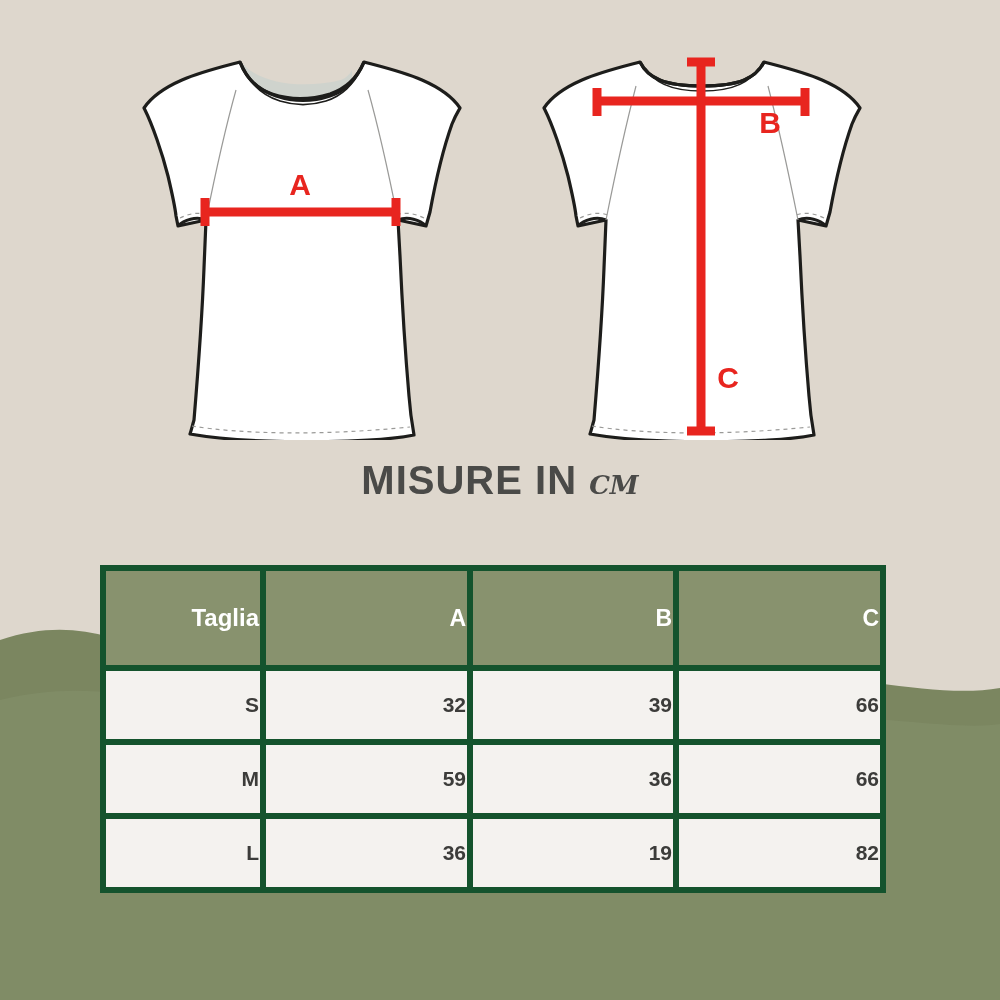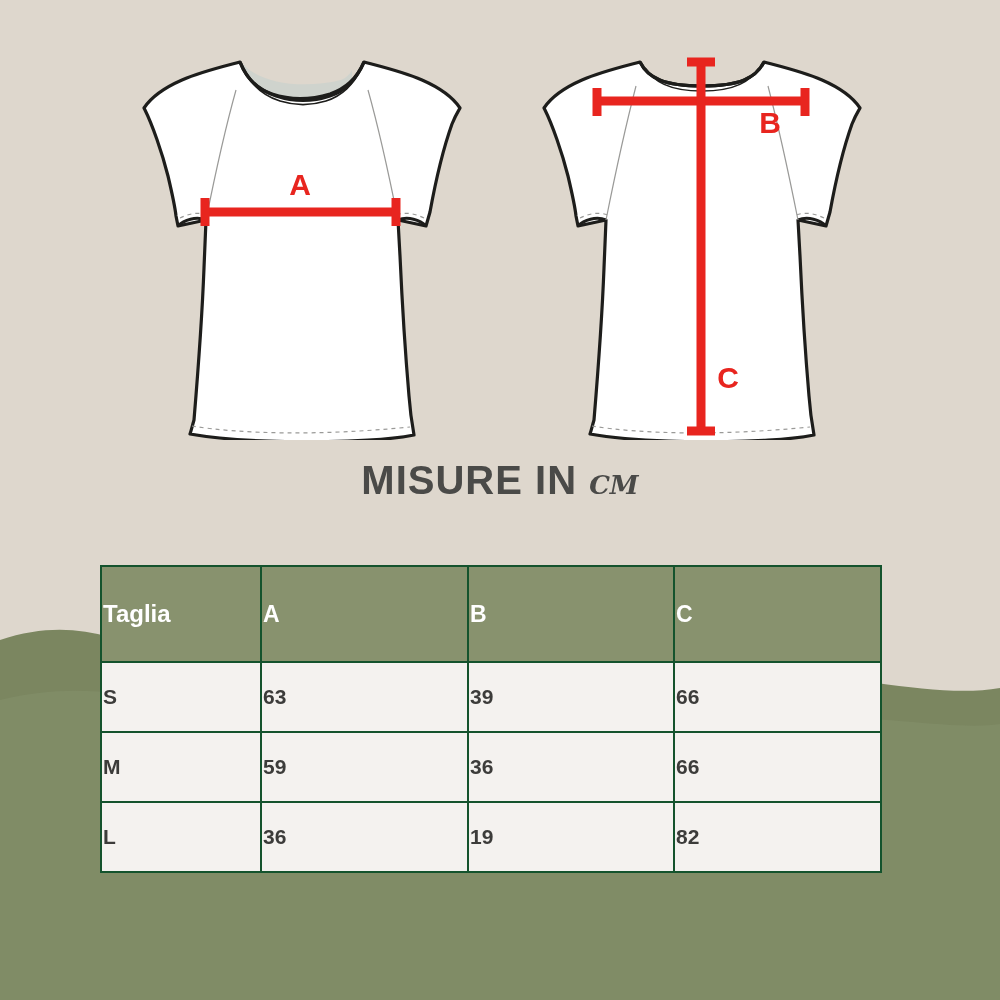--- a/index.html
+++ b/index.html
@@ -56,23 +56,23 @@
   table.size-table {
     position: absolute;
     left: 100px;
     top: 565px;
     width: 780px;
     border-collapse: collapse;
     table-layout: fixed;
   }
   table.size-table th,
   table.size-table td {
-    border: 2px solid #14532d;
+    border: 6px solid #14532d;
     height: 66px;
-    text-align: left;
+    text-align: right;
     vertical-align: middle;
     font-size: 21px;
     font-weight: bold;
   }
   table.size-table thead th {
     background: #88926e;
     color: #ffffff;
     font-size: 23px;
     height: 92px;
   }
@@ -224,21 +224,21 @@
       <tr>
         <th>Taglia</th>
         <th>A</th>
         <th>B</th>
         <th>C</th>
       </tr>
     </thead>
     <tbody>
       <tr>
         <td>S</td>
-        <td>63</td>
+        <td>32</td>
         <td>39</td>
         <td>66</td>
       </tr>
       <tr>
         <td>M</td>
         <td>59</td>
         <td>36</td>
         <td>66</td>
       </tr>
       <tr>

